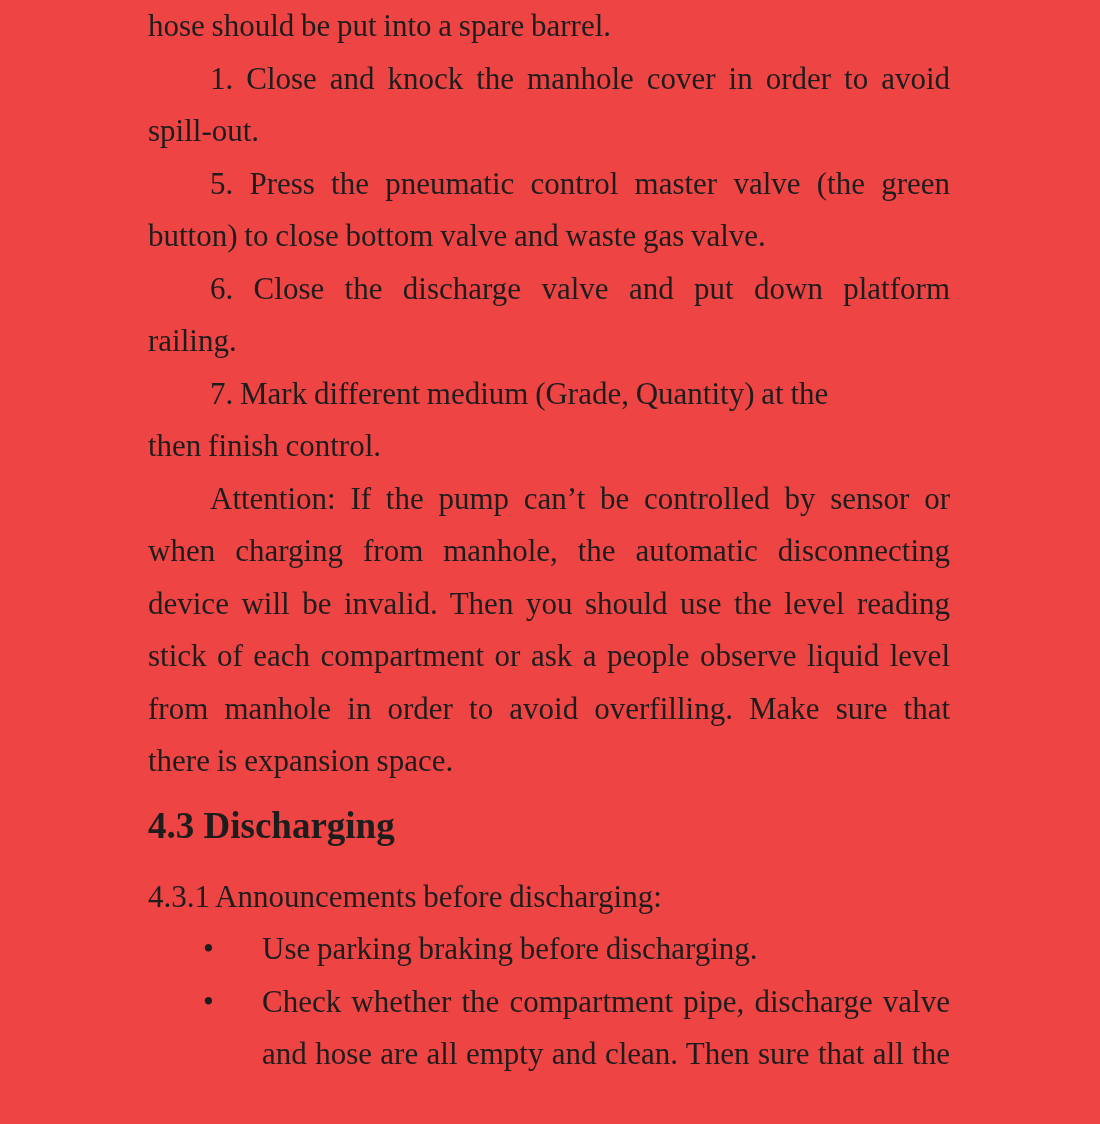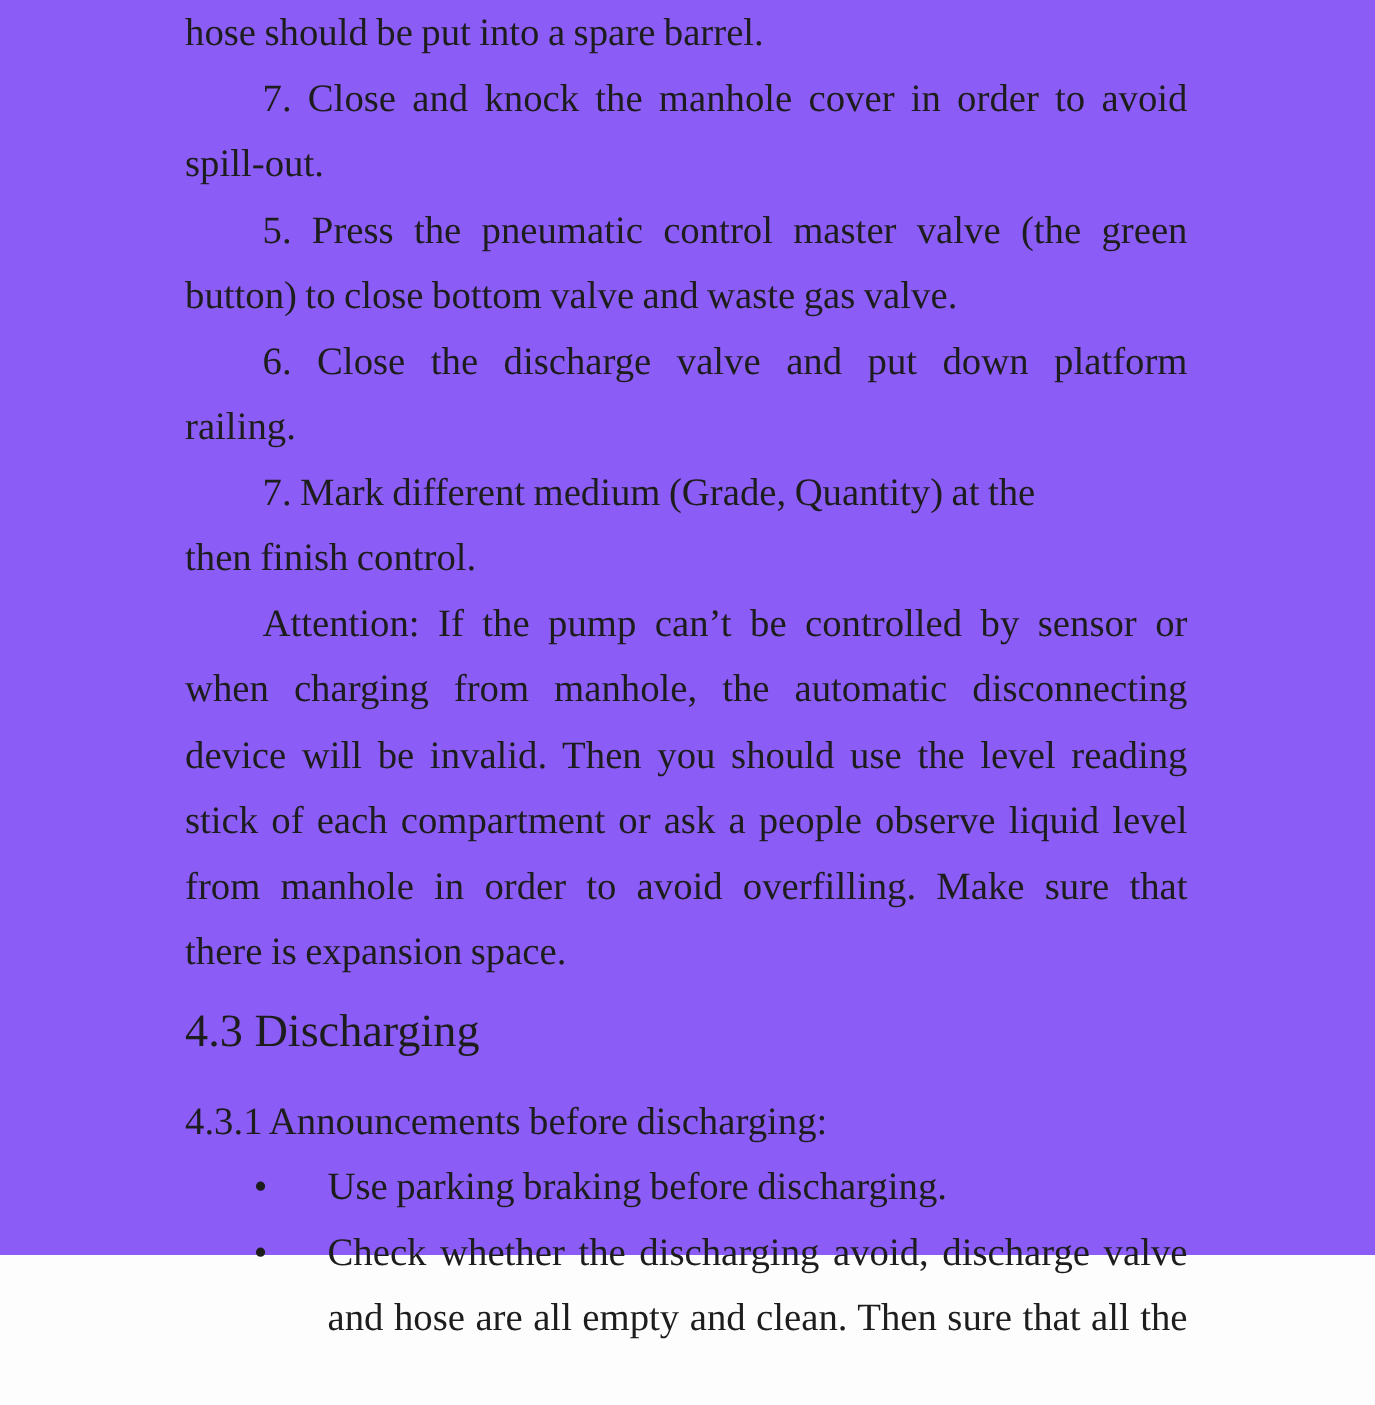--- a/index.html
+++ b/index.html
@@ -8,22 +8,22 @@
   }
   body {
     width: 1100px;
     height: 1124px;
     overflow: hidden;
     background: #fdfdfd;
   }
   .page {
     position: relative;
     width: 1100px;
-    height: 1004px;
-    background: #8b5cf6;
+    height: 1124px;
+    background: #ef4444;
     color: #1d1d1d;
     font-family: "Liberation Serif", "DejaVu Serif", serif;
   }
   .text-block {
     position: absolute;
     left: 148px;
     top: 0;
     width: 802px;
   }
   .line {
@@ -46,21 +46,21 @@
     width: 100%;
     height: 0;
   }
   .indent {
     padding-left: 62px;
   }
   .heading {
     height: 66px;
     line-height: 66px;
     font-size: 37px;
-    font-weight: normal;
+    font-weight: bold;
     margin: 5px 0 12px 0;
     overflow: hidden;
   }
   .bline {
     padding-left: 114px;
   }
   .marker {
     position: absolute;
     left: 55px;
     top: 0;
@@ -75,21 +75,21 @@
 <body>
 
 <div class="page">
   <div class="text-block">
 
     <div class="para">
       <div class="line">hose should be put into a spare barrel.</div>
     </div>
 
     <div class="para">
-      <div class="line jline indent">7. Close and knock the manhole cover in order to avoid</div>
+      <div class="line jline indent">1. Close and knock the manhole cover in order to avoid</div>
       <div class="line">spill-out.</div>
     </div>
 
     <div class="para">
       <div class="line jline indent">5. Press the pneumatic control master valve (the green</div>
       <div class="line">button) to close bottom valve and waste gas valve.</div>
     </div>
 
     <div class="para">
       <div class="line jline indent">6. Close the discharge valve and put down platform</div>
@@ -115,21 +115,21 @@
     <div class="line">4.3.1 Announcements before discharging:</div>
 
     <div class="para">
       <div class="line bline">
         <span class="marker">•</span><span>Use parking braking before discharging.</span>
       </div>
     </div>
 
     <div class="para">
       <div class="line jline bline">
-        <span class="marker">•</span><span>Check whether the discharging avoid, discharge valve</span>
+        <span class="marker">•</span><span>Check whether the compartment pipe, discharge valve</span>
       </div>
       <div class="line jline bline">
         <span>and hose are all empty and clean. Then sure that all the</span>
       </div>
     </div>
 
   </div>
 </div>
 
 </body></html>

